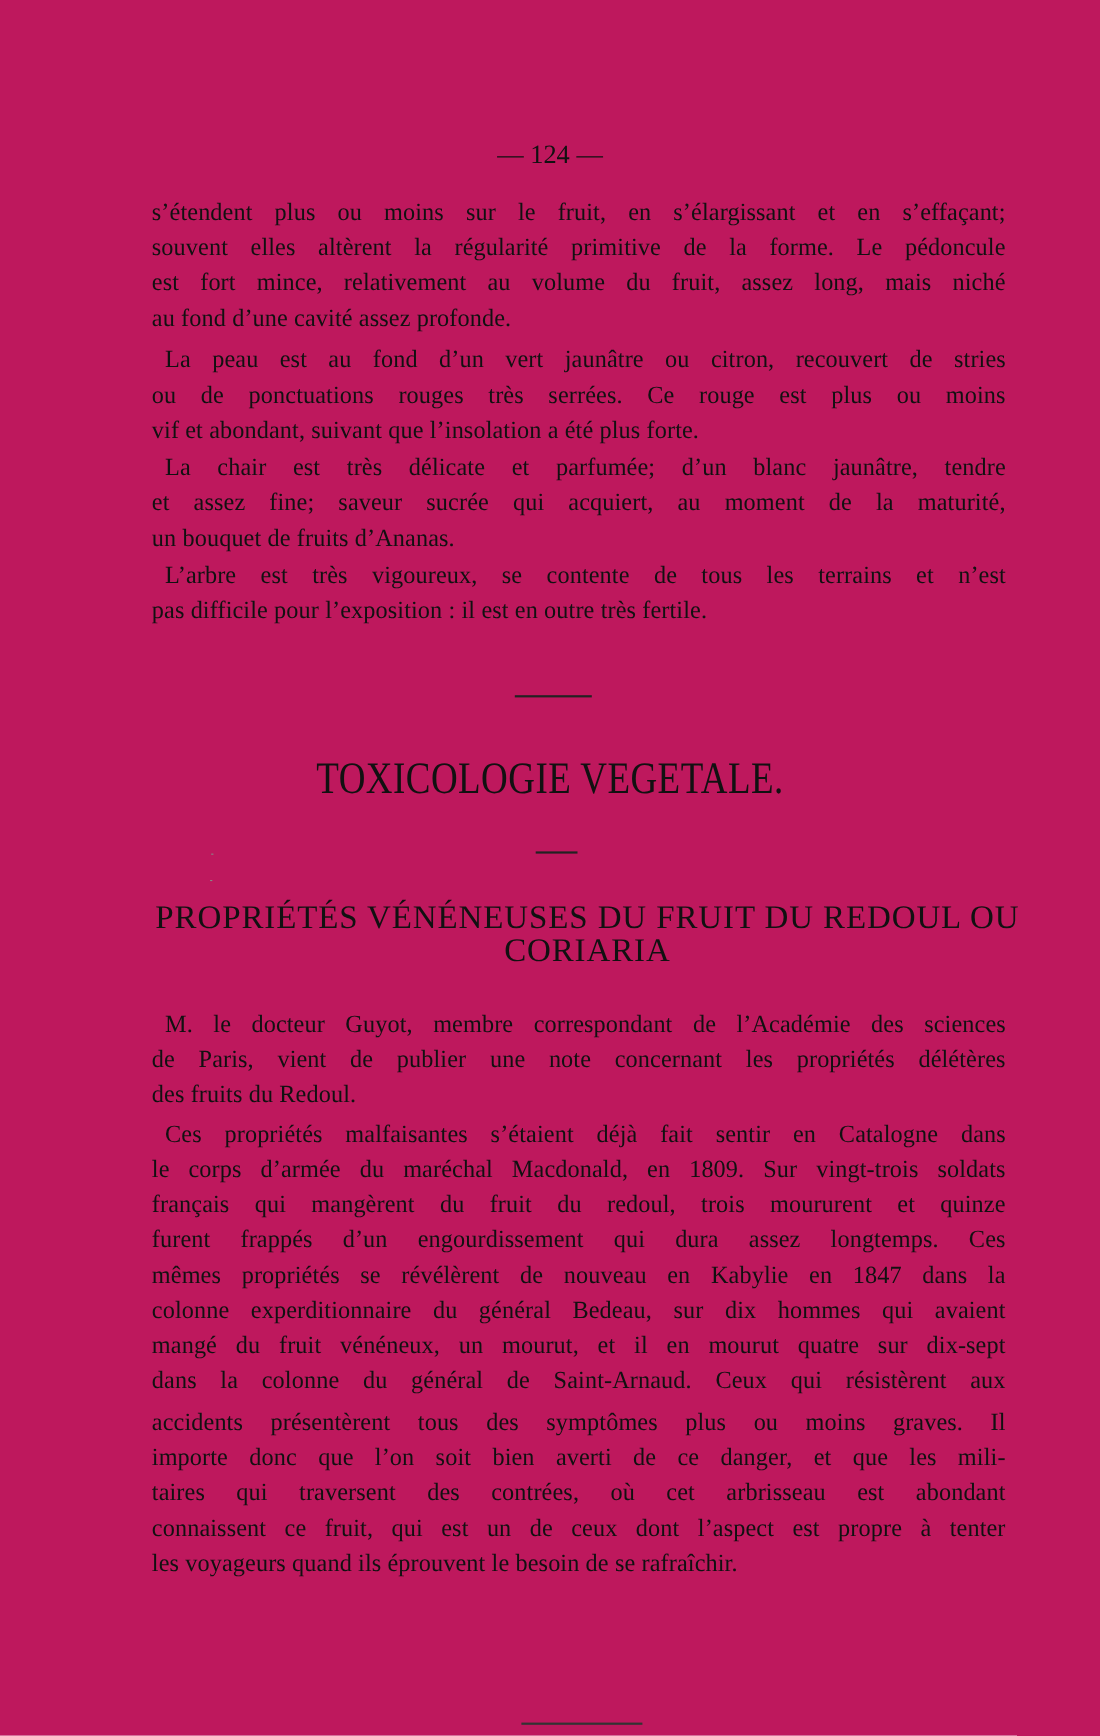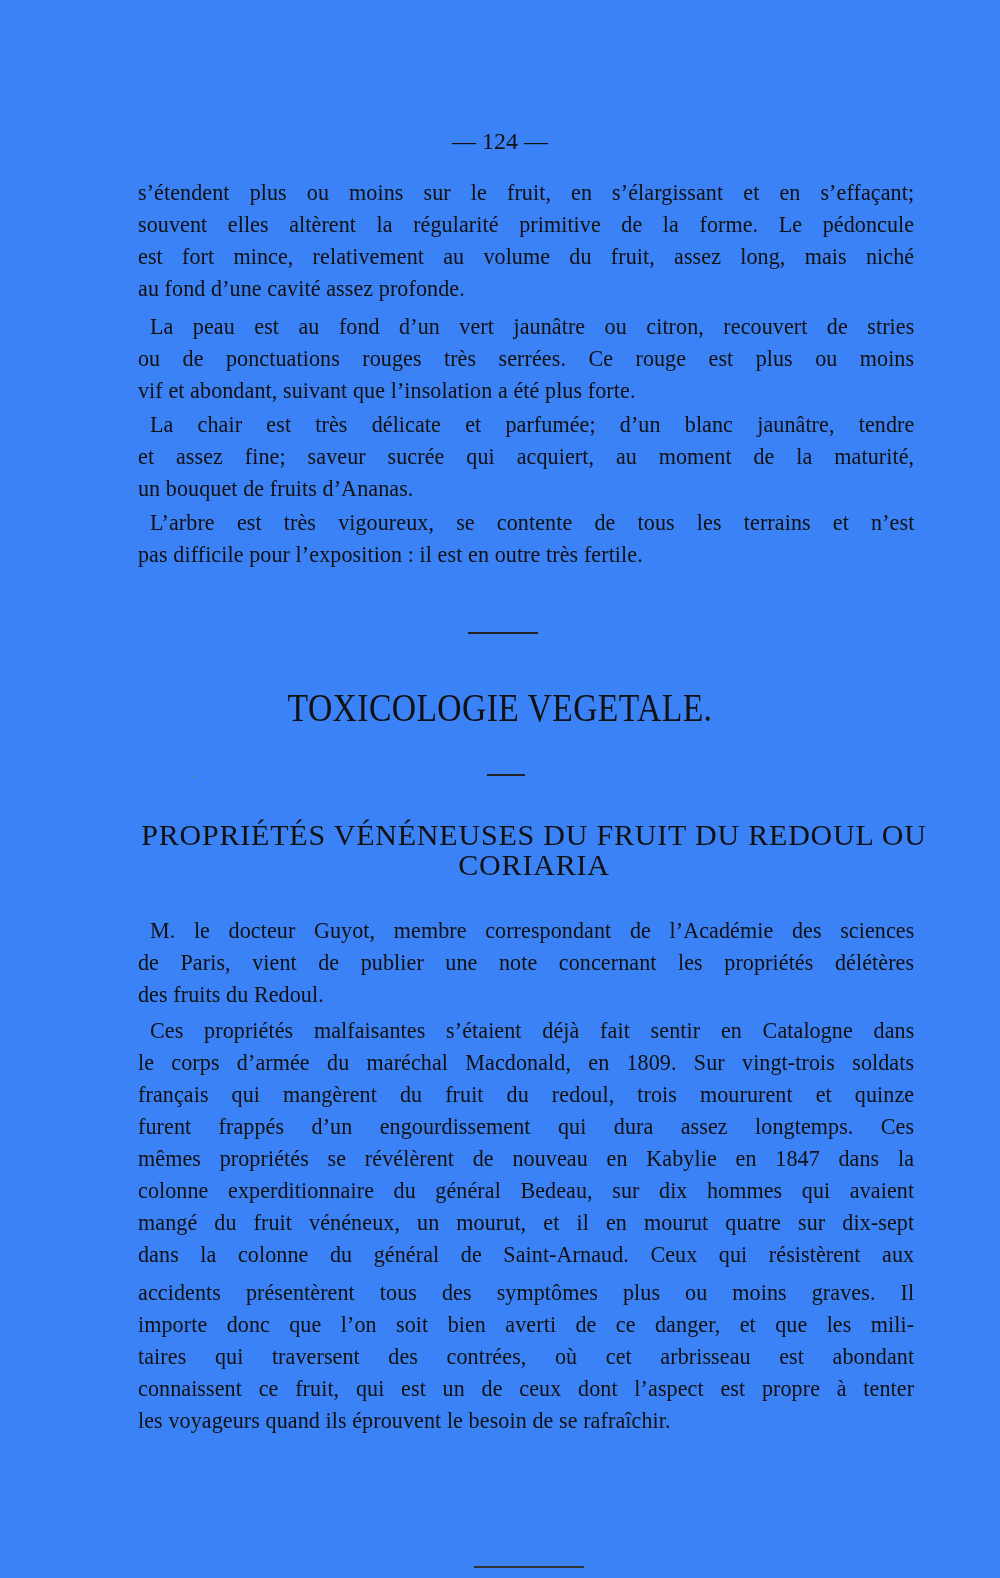--- a/index.html
+++ b/index.html
@@ -1,17 +1,17 @@
 <!DOCTYPE html>
 <html><head>
 <meta charset="utf-8">
 <style>
   html, body { margin: 0; padding: 0; background: #ffffff; }
   body { width: 1000px; height: 1578px; position: relative; overflow: hidden; }
-  .page { position: absolute; left: 0; top: 0; width: 1000px; height: 1578px; background: #3b82f6; color: #111; font-family: "Liberation Serif", "DejaVu Serif", serif; }
+  .page { position: absolute; left: 0; top: 0; width: 1000px; height: 1578px; background: #be185d; color: #111; font-family: "Liberation Serif", "DejaVu Serif", serif; }
   .line { position: absolute; left: 138px; width: 792px; font-size: 22.5px; line-height: 30px; white-space: nowrap; text-align: justify; text-align-last: justify; letter-spacing: 0.1px; transform: scaleX(0.98); transform-origin: left center; }
   .line.last { text-align-last: left; }
   .line.indent { left: 150px; width: 780px; }
   .pagenum { position: absolute; left: 0; width: 1000px; top: 126px; text-align: center; font-size: 24px; line-height: 30px; }
   .rule { position: absolute; height: 2px; background: #222; }
   .title { position: absolute; left: 0; width: 1000px; top: 682px; text-align: center; font-size: 41px; line-height: 50px; letter-spacing: 0.5px; transform: scaleX(0.82); transform-origin: center; }
   .subtitle { position: absolute; left: 138px; width: 792px; text-align: center; font-size: 30px; line-height: 30px; letter-spacing: 0.8px; }
   .speck { position: absolute; width: 2px; height: 1px; background: #888; }
 </style>
 </head>

